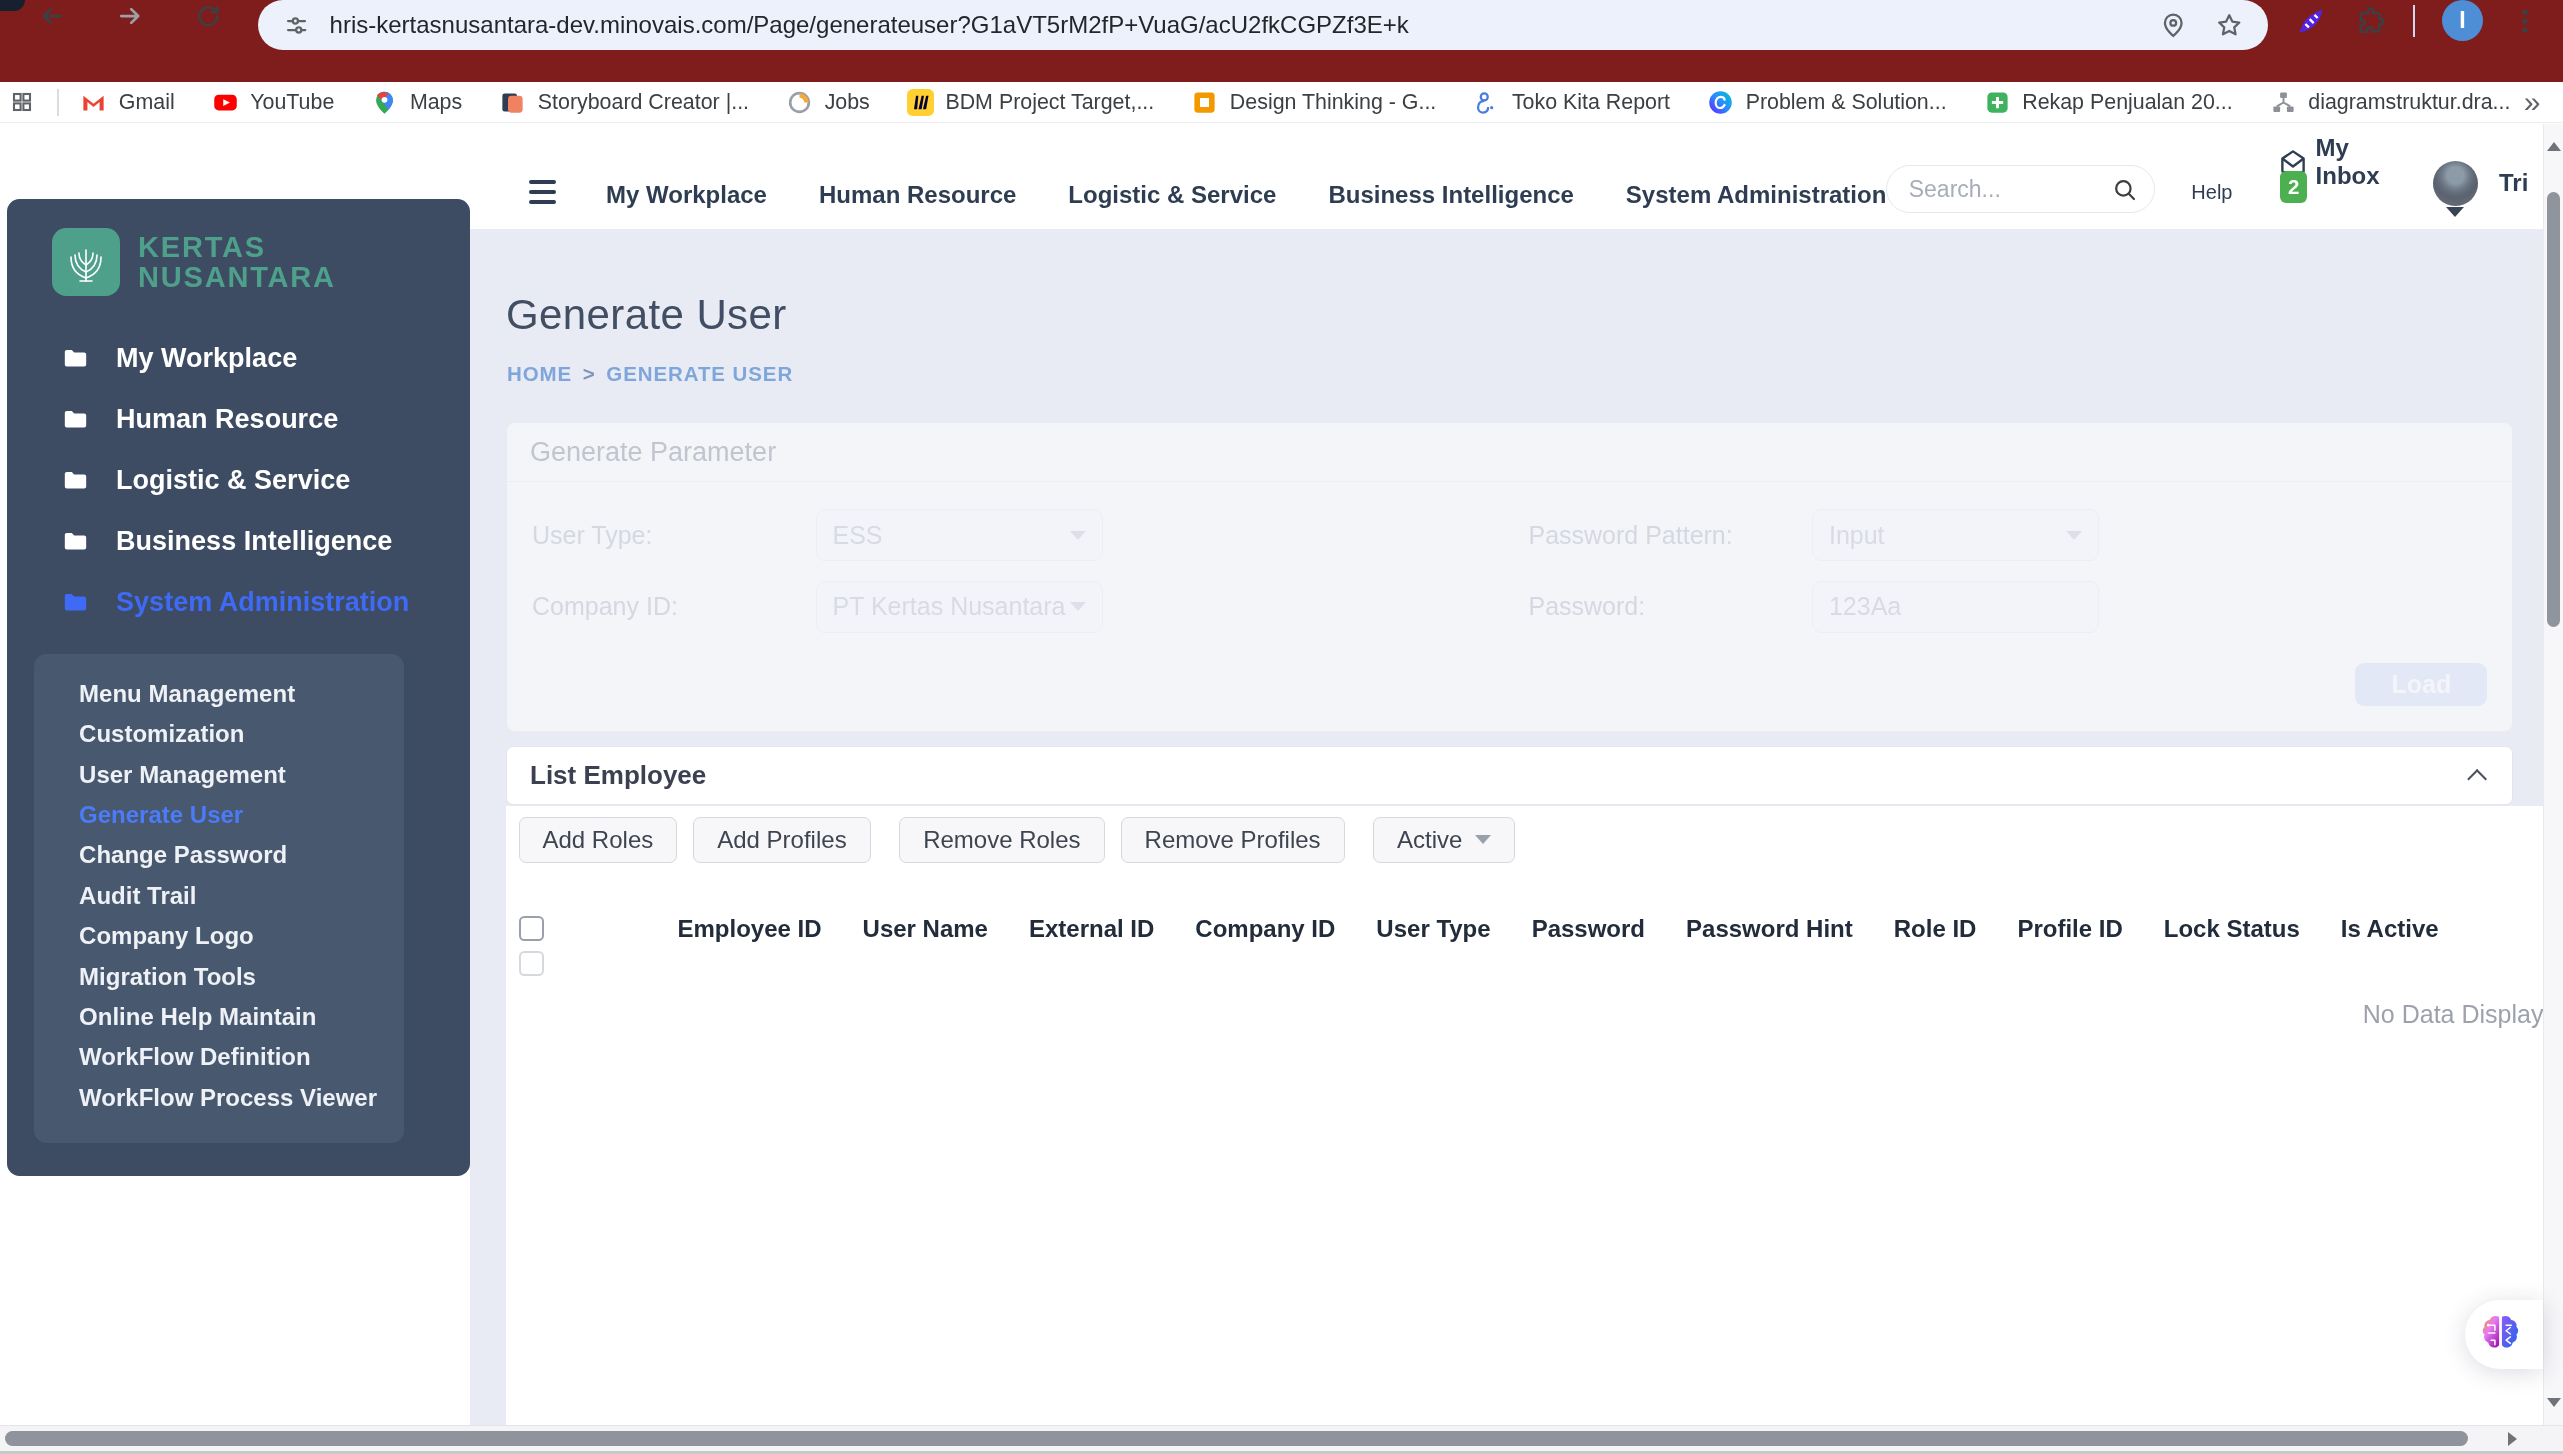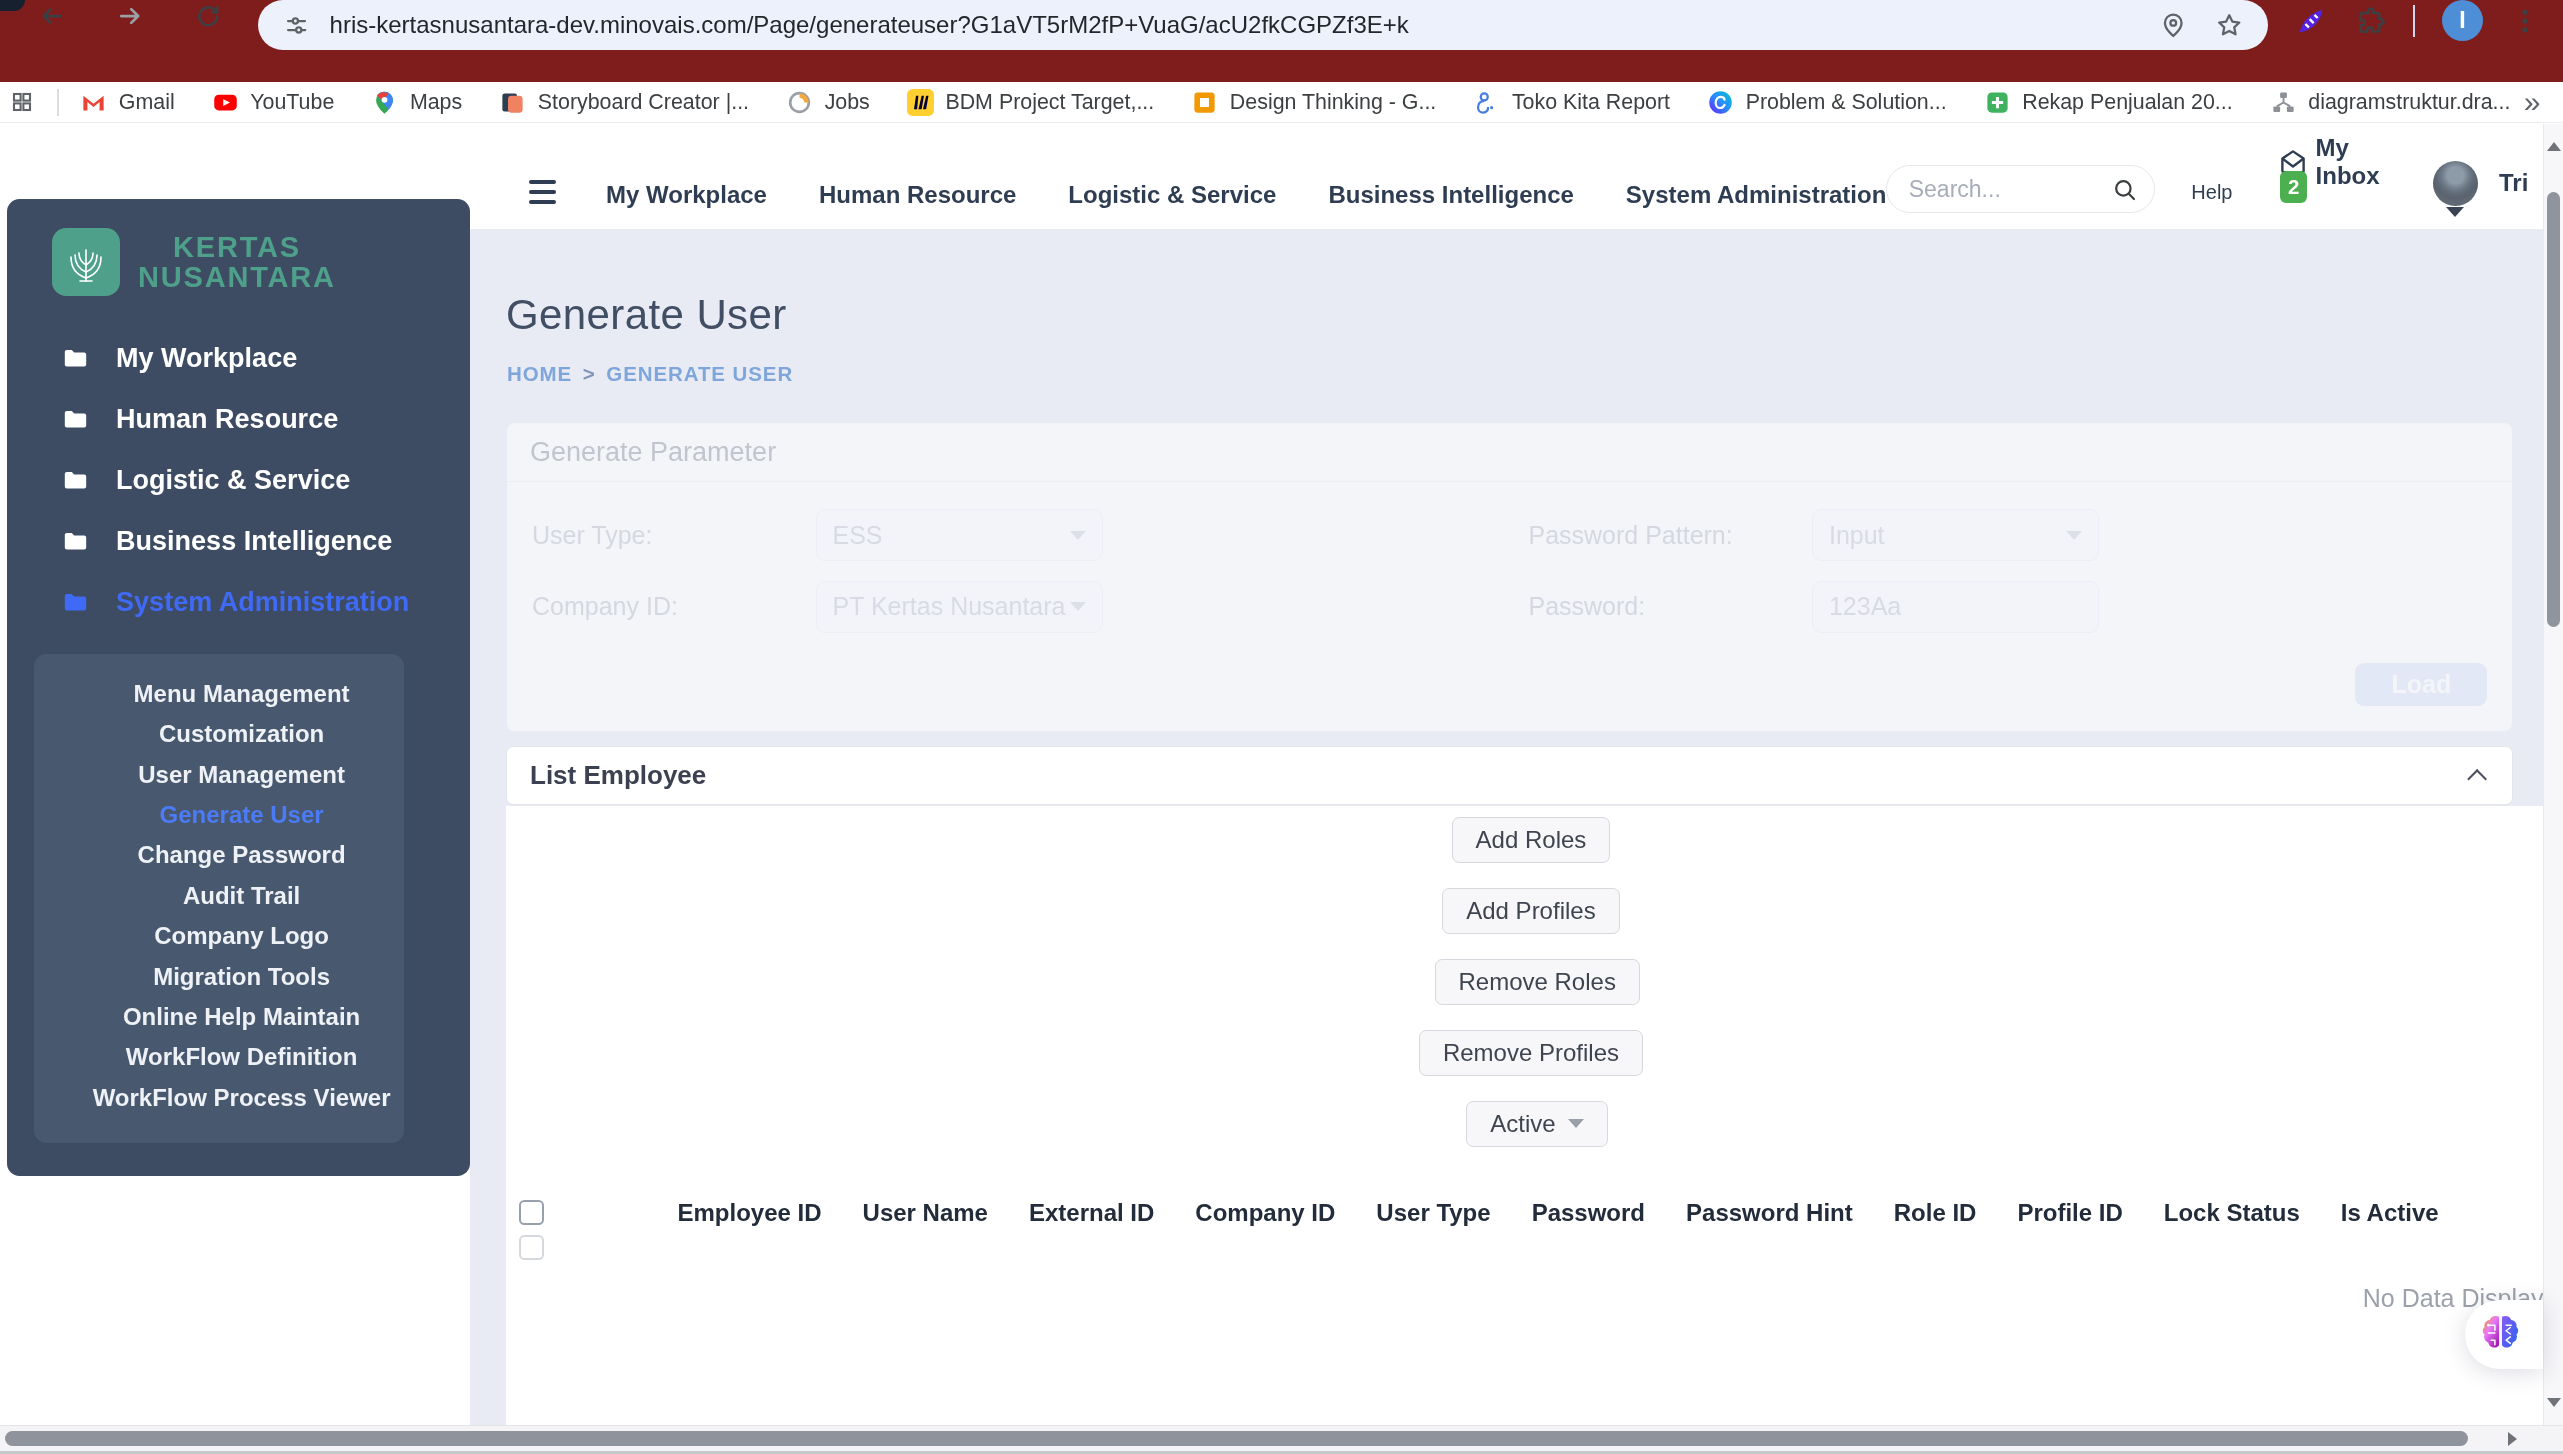--- a/index.html
+++ b/index.html
@@ -40,21 +40,21 @@
   .help-link { margin-left: 36px; font-size: 20px; font-weight: 400; color: #2e3d52; cursor: pointer; padding-bottom: 9px; }
   .inbox { position: relative; margin-left: 46px; display: flex; align-items: center; gap: 7.1px; cursor: pointer; padding-bottom: 23px; }
   .inbox-label { font-size: 24px; font-weight: 600; color: #2e3d52; }
   .inbox-badge { position: absolute; left: 1.8px; top: 37px; min-width: 27px; height: 32px; padding: 0 5.3px; background: var(--badge-green, #4caf50); border-radius: 6.2px; color: #fff; font-size: 20.5px; font-weight: 700; display: flex; align-items: center; justify-content: center; }
   .user-menu { position: relative; margin-left: 53px; margin-right: 36px; display: flex; align-items: center; gap: 21.4px; cursor: pointer; padding-bottom: 7.1px; }
   .avatar { width: 45px; height: 45px; border-radius: 50%; background: radial-gradient(circle at 50% 32%, #8d9aa8 0 22%, #3c4654 60%, #232c3a 100%); box-shadow: inset 0 -9px 10.7px rgba(255,255,255,.25); }
   .user-name { font-size: 24px; font-weight: 700; color: #2e3d52; }
   .user-caret { position: absolute; left: 13.4px; bottom: -12.5px; width: 0; height: 0; border: 9px solid transparent; border-top: 10.7px solid #3a4354; }
 
   
-  .sidebar { position: absolute; left: 7.1px; top: 199px; width: 463px; height: 977px; background: var(--sidebar-bg, #3d4c63); border-radius: 12.5px; z-index: 2; padding-top: 10.7px; text-align: center; }
+  .sidebar { position: absolute; left: 7.1px; top: 199px; width: 463px; height: 977px; background: var(--sidebar-bg, #3d4c63); border-radius: 12.5px; z-index: 2; padding-top: 10.7px; }
   .logo { display: flex; align-items: center; gap: 18px; padding: 18px 0 19.6px 45px; }
   .logo-mark { width: 68px; height: 68px; background: var(--logo-green, #4fa08b); border-radius: 14.2px; display: flex; align-items: center; justify-content: center; }
   .logo-text { display: flex; flex-direction: column; line-height: 1.04; font-size: 29px; font-weight: 600; letter-spacing: 1.8px; color: var(--logo-green, #4fa08b); }
   .side-nav { list-style: none; padding-top: 12.5px; }
   .side-item { height: 61px; display: flex; align-items: center; gap: 27px; padding-left: 55px; font-size: 27px; font-weight: 600; color: #ffffff; cursor: pointer; }
   .side-item svg { flex: 0 0 auto; }
   .side-item.active { color: var(--accent, #3f6af5); }
   .submenu { margin: 21.4px 0 0 27px; width: 370px; background: var(--submenu-bg, #48586f); border-radius: 12.5px; padding: 19.6px 0 25px 0; }
   .submenu-parent { display: flex; align-items: center; gap: 19.6px; padding: 7.1px 0 12.5px 30px; font-size: 25px; font-weight: 700; color: #fff; cursor: pointer; }
   .submenu-list { list-style: none; }
@@ -78,21 +78,21 @@
   .dd-caret { width: 0; height: 0; border-left: 8px solid transparent; border-right: 8px solid transparent; border-top: 9.8px solid #d2d6de; }
   .dd-caret.dark { border-top-color: #9aa0aa; }
   .gp-actions { display: flex; justify-content: flex-end; padding: 10.7px 25px 25px 0; }
   .load-btn { width: 132px; height: 43px; border: 0; border-radius: 9px; background: #dde6f8; color: #fff; font-size: 25px; font-weight: 600; font-family: inherit; cursor: pointer; }
 
   .le-head { margin: 14.2px 30px 0 36px; height: 59px; background: #fff; border: 0.9px solid #e4e5eb; border-radius: 7.1px; display: flex; align-items: center; justify-content: space-between; padding: 0 28.5px 0 23px; }
   .le-title { font-size: 26px; font-weight: 600; color: #3b4150; }
   .chev-up { width: 14.2px; height: 14.2px; border-left: 2.7px solid #4a505c; border-top: 2.7px solid #4a505c; transform: rotate(45deg); margin-top: 7.1px; cursor: pointer; }
 
   .le-body { position: absolute; left: 36px; right: 0; top: 577px; bottom: 0; background: #fff; padding: 10.7px 0 0 12.5px; }
-  .btn-row { display: flex; align-items: center; gap: 25px; flex-direction: column; }
+  .btn-row { display: flex; align-items: center; gap: 16px; }
   .abtn { height: 46px; padding: 0 23px; background: #f7f7f9; border: 1.8px solid #d6d8de; border-radius: 7.1px; font-size: 24px; color: #3e4450; font-family: inherit; display: flex; align-items: center; gap: 12.5px; cursor: pointer; white-space: nowrap; }
   .abtn.spaced { margin-left: 12.5px; }
 
   .thead { position: relative; display: flex; align-items: center; gap: 41px; margin-top: 52px; }
   .cb { width: 25px; height: 25px; background: #fff; border: 2.7px solid #98a0ac; border-radius: 5.3px; cursor: pointer; flex: 0 0 auto; }
   .cb.first { margin-right: 93px; }
   .cb.second { position: absolute; left: 0; top: 36px; opacity: .4; }
   .th { font-size: 24px; font-weight: 700; color: #222c3a; white-space: nowrap; }
   .nodata { margin-top: 57px; font-size: 25px; color: #9ca1ab; text-align: right; }
 

